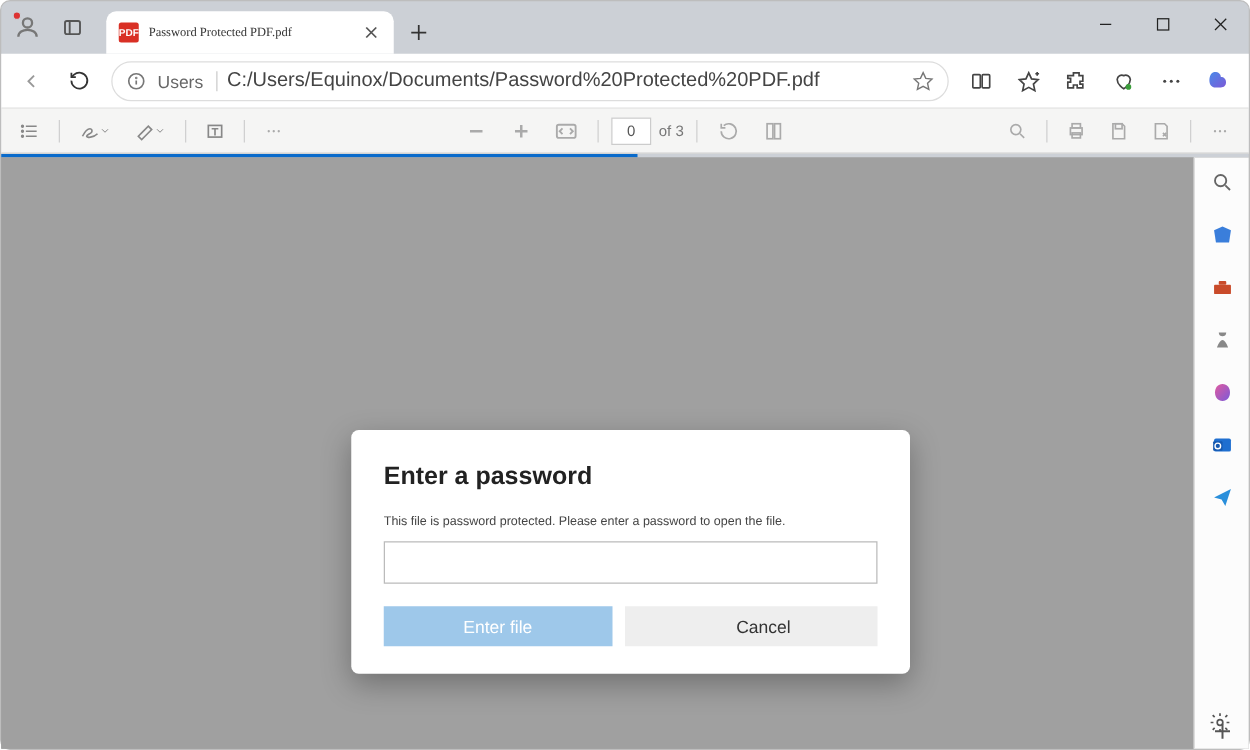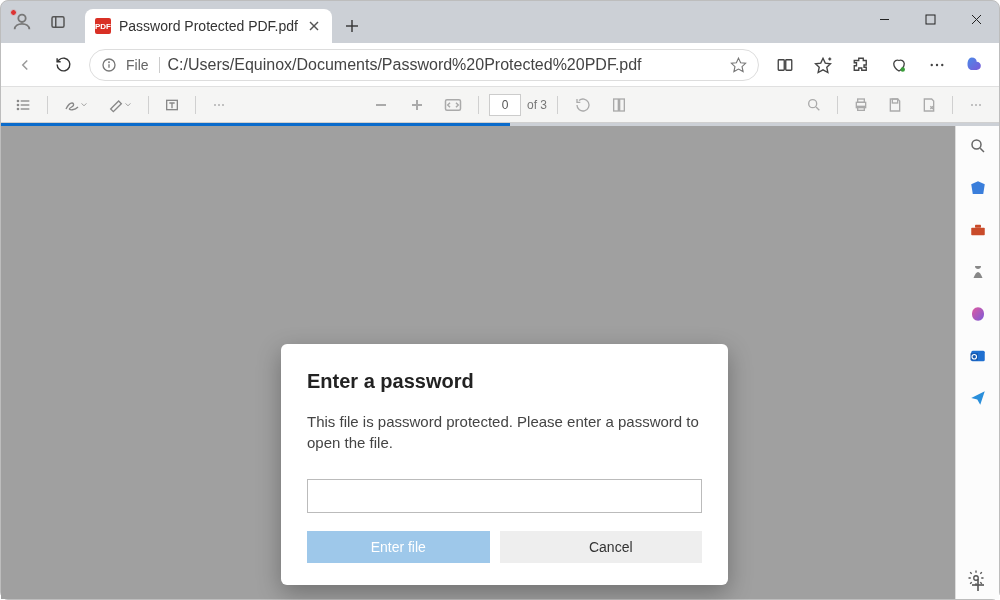--- a/index.html
+++ b/index.html
@@ -9,21 +9,21 @@
 
 
 .titlebar { height: 42px; display: flex; align-items: flex-start; }
 .titlebar-left { display: flex; align-items: center; height: 42px; padding-left: 6px; }
 .profile { width: 30px; height: 30px; position: relative; display:flex; align-items:center; justify-content:center; }
 .profile svg { width: 22px; height: 22px; }
 .profile-dot { position: absolute; top: 2px; left: 3px; width: 7px; height: 7px; border-radius:50%; background:#d33; border:1px solid #ccd0d6;}
 .tabspaces { width: 34px; height: 30px; display:flex; align-items:center; justify-content:center; margin: 0 4px;}
 .tab { height: 34px; background: #fff; border-radius: 8px 8px 0 0; display: flex; align-items: center; padding: 0 10px 0 10px; margin-top: 8px; margin-left: 6px; min-width: 230px; gap: 8px; justify-content: center; }
 .tab-favicon { width: 16px; height: 16px; background: #d93025; border-radius: 2px; color:#fff; font-size:8px; font-weight:bold; display:flex; align-items:center; justify-content:center; }
-.tab-title { font-size: 14px; color: #333; flex: 1; white-space: nowrap; overflow:hidden; }
+.tab-title { font-size: 10px; color: #333; flex: 1; white-space: nowrap; overflow:hidden;font-family:Liberation Serif, serif; }
 .tab-close { width: 16px; height:16px; display:flex; align-items:center; justify-content:center; color:#555; font-size:14px; cursor:pointer;}
 .newtab { width: 32px; height: 32px; display:flex; align-items:center; justify-content:center; margin-top: 8px; margin-left: 4px; font-size: 18px; color:#333; cursor:pointer;}
 .titlebar-right { margin-left: auto; display:flex; height: 40px; }
 .winbtn { width: 46px; height: 32px; display:flex; align-items:center; justify-content:center; color:#222; margin-top:2px;}
 .winbtn svg { width:11px; height:11px; }
 
 
 .addressrow { height: 44px; background: #fff; display:flex; align-items:center; padding: 0 6px; gap: 2px; border-bottom: 1px solid #e0e0e0;}
 .navbtn { width: 36px; height: 32px; display:flex; align-items:center; justify-content:center; color:#666; border-radius:4px;}
 .navbtn.enabled { color:#222; }
@@ -51,21 +51,21 @@
 .viewer-wrap { flex:1; display:flex; background:#a0a0a0; position: relative;}
 .viewer { flex:1; background:#a0a0a0;}
 .side { width: 44px; background:#fcfcfc; border-left:1px solid #ddd; display:flex; flex-direction:column; align-items:center; padding-top: 6px; gap: 14px;}
 .sideicon { width: 28px; height:28px; display:flex; align-items:center; justify-content:center;}
 .side-spacer { flex:1; }
 .side-plus { font-size: 18px; color:#555; }
 
 
 .dialog { position:absolute; left: 280px; top: 218px; width: 447px; background:#fff; border-radius: 6px; box-shadow: 0 8px 24px rgba(0,0,0,0.3); padding: 26px 26px 22px 26px;}
 .dialog h2 { font-size: 20px; font-weight:600; color:#222; margin-bottom: 18px;}
-.dialog p { font-size: 15px; color:#444; line-height: 1.4; margin-bottom: 26px;}
+.dialog p { font-size: 10px; color:#444; line-height: 1.4; margin-bottom: 8px;}
 .dialog input { width: 100%; height: 34px; border:1px solid #bbb; padding: 0 8px; font-size:14px; margin-bottom: 18px;}
 .dlg-buttons { display:flex; gap: 10px;}
 .dlg-btn { flex:1; height: 32px; border:none; font-size:14px; cursor:pointer; }
 .dlg-open { background:#9ec8ea; color:#fff; }
 .dlg-cancel { background:#eeeeee; color:#333;padding-left:20px;}
 
 .settings-gear { position:absolute; bottom: 8px; right: 10px; width:26px; height:26px; display:flex; align-items:center; justify-content:center; color:#555;}
 </style>
 </head>
 <body>
@@ -137,21 +137,21 @@
         </svg>
       </div>
     <div class="url">
       <span class="url-info">
           <svg width="16" height="16" viewBox="0 0 24 24" fill="none" stroke="#777" stroke-width="2">
             <circle cx="12" cy="12" r="9"></circle>
             <line x1="12" y1="11" x2="12" y2="16"></line>
             <circle cx="12" cy="8" r="0.5" fill="#777"></circle>
           </svg>
         </span>
-      <span class="url-scheme">File</span>
+      <span class="url-scheme">Users</span>
       <span class="url-text">C:/Users/Equinox/Documents/Password%20Protected%20PDF.pdf</span>
       <span class="url-star">
           <svg width="17" height="17" viewBox="0 0 24 24" fill="none" stroke="#777" stroke-width="1.6">
             <polygon points="12 3 15 9.5 22 10.3 17 15 18.5 22 12 18.5 5.5 22 7 15 2 10.3 9 9.5"></polygon>
           </svg>
         </span>
     </div>
     <div class="toolbtn">
         <svg width="18" height="18" viewBox="0 0 24 24" fill="none" stroke="#444" stroke-width="1.8">
           <rect x="3" y="5" width="8" height="14" rx="1"></rect>

